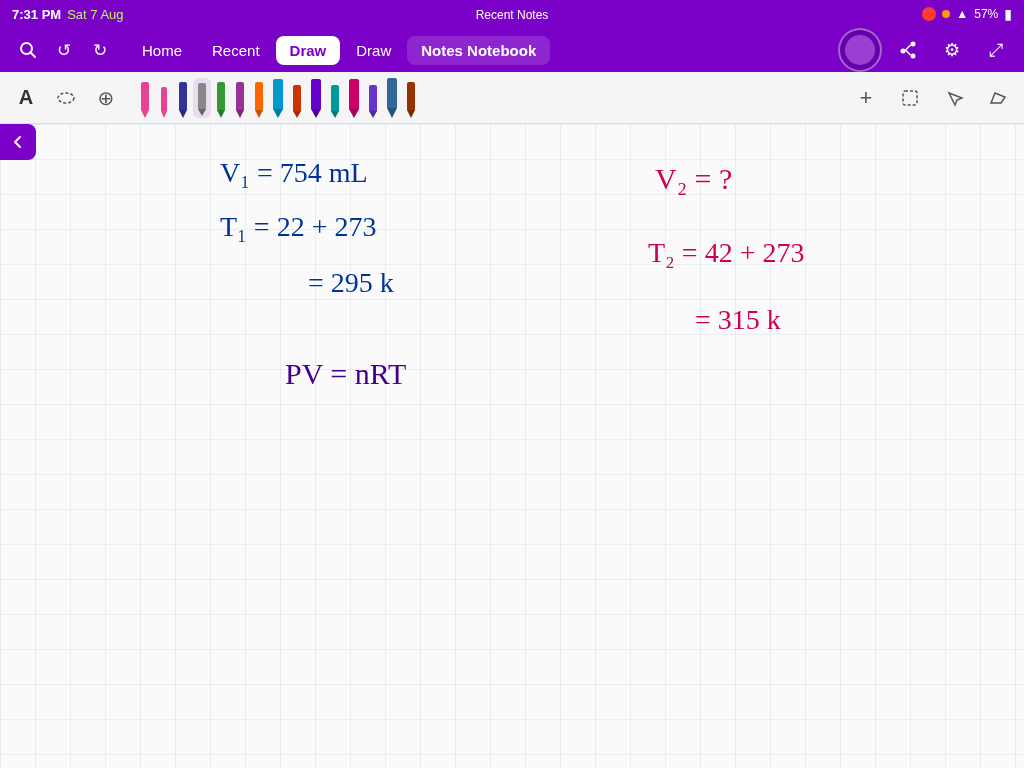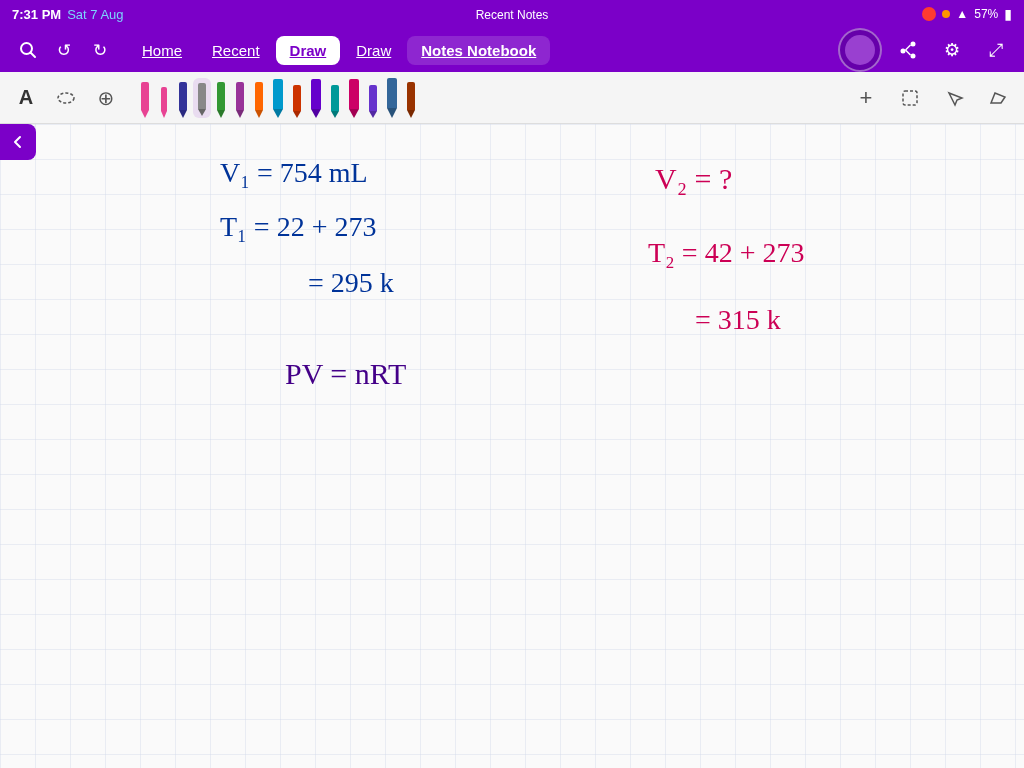--- a/index.html
+++ b/index.html
@@ -12,21 +12,21 @@
       height: 28px;
       background: #7B00C8;
       display: flex;
       align-items: center;
       justify-content: space-between;
       padding: 0 12px;
       z-index: 100;
     }
     .status-left { display: flex; align-items: center; gap: 6px; }
     .status-time { color: #fff; font-size: 13px; font-weight: 600; }
-    .status-date { color: #7dd3fc; font-size: 13px; }
+    .status-date { color: #bef264; font-size: 13px; }
     .status-center { position: absolute; left: 50%; transform: translateX(-50%); }
     .status-center span { color: #fff; font-size: 12px; }
     .status-right { display: flex; align-items: center; gap: 6px; }
     .record-dot { width: 14px; height: 14px; background: #ff3b30; border-radius: 50%; }
     .orange-dot { width: 8px; height: 8px; background: #ff9500; border-radius: 50%; }
 
     
     #nav-bar {
       position: absolute;
       top: 28px; left: 0; right: 0;
@@ -51,21 +51,20 @@
       gap: 2px;
       margin-left: 10px;
     }
     .nav-tab {
       padding: 6px 14px;
       border-radius: 8px;
       color: #fff;
       font-size: 15px;
       font-weight: 500;
       cursor: pointer;
-      text-decoration: underline;
     }
     .nav-tab.pill {
       background: #ffffff;
       color: #7B00C8;
       font-weight: 600;
     }
     .nav-tab.class-notebook {
       background: rgba(255,255,255,0.15);
       color: #fff;
       font-weight: 600;

